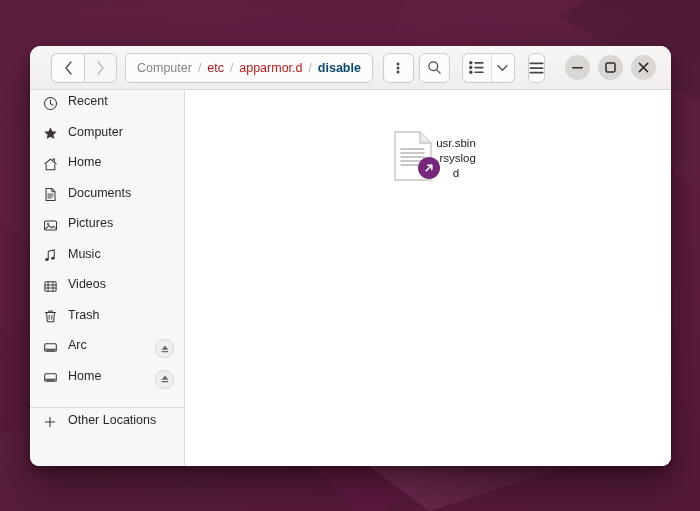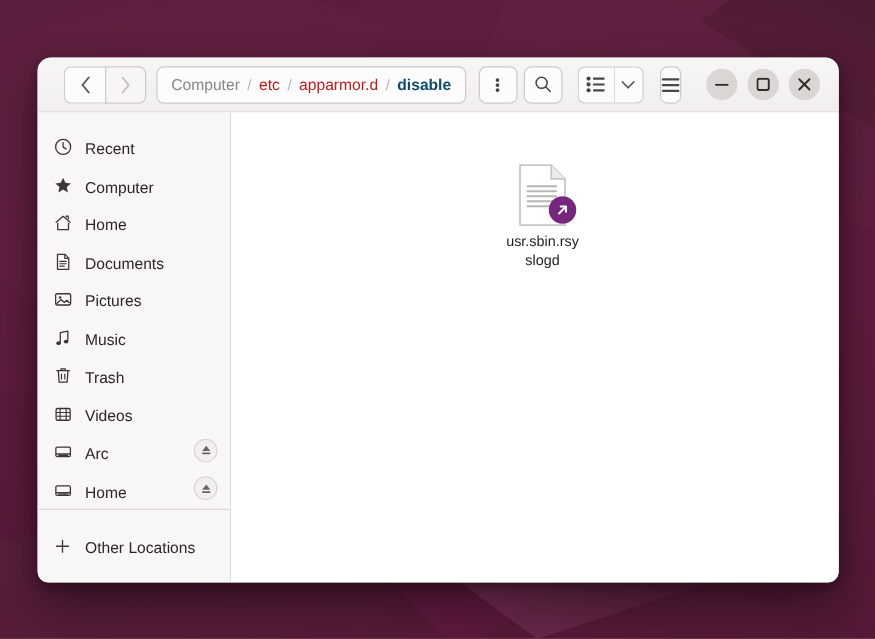--- a/index.html
+++ b/index.html
@@ -118,21 +118,21 @@
 
   #sidebar {
     width: 155px; flex: 0 0 155px;
     background: #f8f7f6;
     border-right: 1px solid #dedad7;
     padding-top: 5px;
     display: flex; flex-direction: column;
   }
   .side-item {
     height: 30.5px;
-    display: flex; align-items: flex-end;
+    display: flex; align-items: flex-start;
     padding: 0 10px 0 12px;
     gap: 10px;
     font-size: 12.5px;
     color: #2b2725;
     position: relative;
   }
   .side-item .s-ico {
     width: 16px; height: 16px;
     display: flex; align-items: center; justify-content: center;
     color: #3b3633;
@@ -155,21 +155,21 @@
   #content {
     flex: 1 1 auto;
     background: #ffffff;
     padding: 12px 10px;
     position: relative;
   }
   .file-item {
     position: absolute;
     left: 206px; top: 40px;
     width: 86px;
-    display: flex; flex-direction: column; align-items: center;
+    display: flex; align-items: center;
     text-align: center;
   }
   .file-icon {
     width: 44px; height: 52px;
     position: relative;
     margin-bottom: 5px;
   }
   .file-name {
     font-size: 11.5px; line-height: 1.28;
     color: #1f1c1b;
@@ -351,37 +351,37 @@
             <ellipse cx="4.1" cy="12.3" rx="1.9" ry="1.6" fill="#3b3633"></ellipse>
             <ellipse cx="10.5" cy="10.9" rx="1.9" ry="1.6" fill="#3b3633"></ellipse>
           </svg>
         </span>
         <span class="side-label">Music</span>
       </div>
 
       <div class="side-item">
         <span class="s-ico">
           <svg width="15" height="15" viewBox="0 0 16 16" fill="none">
+            <rect x="2" y="3" width="12" height="10" rx="1.2" stroke="#3b3633" stroke-width="1.1"></rect>
+            <path d="M2 6.4 H14 M2 9.6 H14 M5.4 3.2 V12.8 M10.6 3.2 V12.8" stroke="#3b3633" stroke-width="1"></path>
+          </svg>
+        </span>
+        <span class="side-label">Videos</span>
+      </div>
+
+      <div class="side-item">
+        <span class="s-ico">
+          <svg width="15" height="15" viewBox="0 0 16 16" fill="none">
             <path d="M2.6 3.8 H13.4" stroke="#3b3633" stroke-width="1.1" stroke-linecap="round"></path>
             <path d="M6.2 3.4 V2.2 H9.8 V3.4" stroke="#3b3633" stroke-width="1.1" stroke-linejoin="round"></path>
             <path d="M3.9 4.2 L4.6 13.6 H11.4 L12.1 4.2" stroke="#3b3633" stroke-width="1.1" stroke-linejoin="round"></path>
             <path d="M6.6 6.4 V11.4 M9.4 6.4 V11.4" stroke="#3b3633" stroke-width="1"></path>
           </svg>
         </span>
         <span class="side-label">Trash</span>
-      </div>
-
-      <div class="side-item">
-        <span class="s-ico">
-          <svg width="15" height="15" viewBox="0 0 16 16" fill="none">
-            <rect x="2" y="3" width="12" height="10" rx="1.2" stroke="#3b3633" stroke-width="1.1"></rect>
-            <path d="M2 6.4 H14 M2 9.6 H14 M5.4 3.2 V12.8 M10.6 3.2 V12.8" stroke="#3b3633" stroke-width="1"></path>
-          </svg>
-        </span>
-        <span class="side-label">Videos</span>
       </div>
 
       <div class="side-item">
         <span class="s-ico">
           <svg width="15" height="15" viewBox="0 0 16 16" fill="none">
             <rect x="1.8" y="4" width="12.4" height="8" rx="1.2" stroke="#3b3633" stroke-width="1.1"></rect>
             <path d="M2 9.8 H14" stroke="#3b3633" stroke-width="1.1"></path>
             <path d="M3.8 11 H12.2" stroke="#3b3633" stroke-width="1"></path>
           </svg>
         </span>

